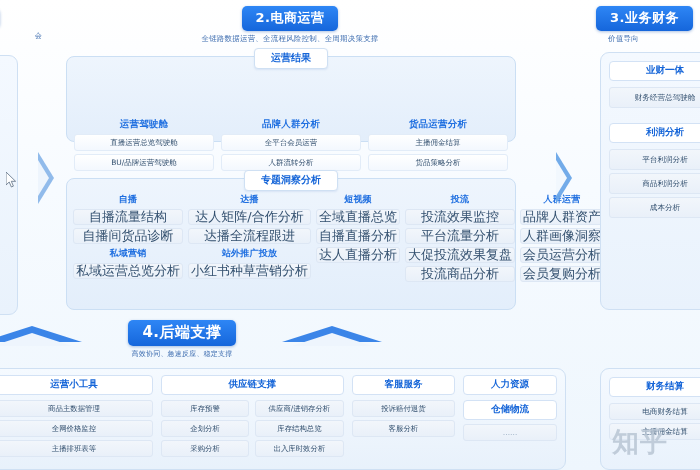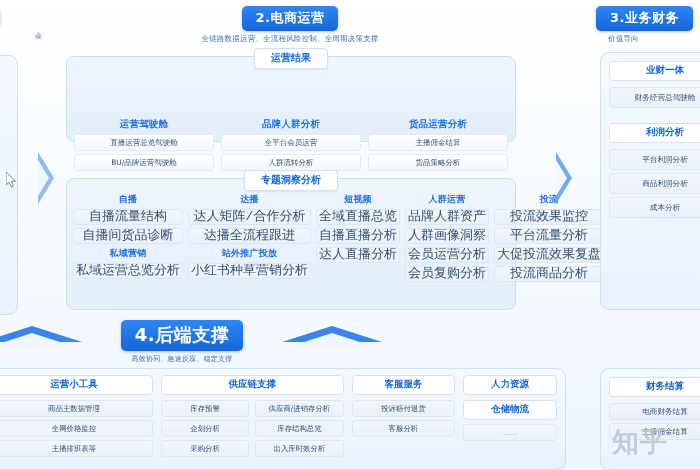--- a/index.html
+++ b/index.html
@@ -115,21 +115,20 @@
   #ops-result {
     position: absolute; left: 66px; top: 56px; width: 450px; height: 86px;
     padding: 13px 7px 5px 7px;
   }
   #ops-result .grid { display: flex; gap: 7px; }
   #ops-result .col { flex: 1; margin-top: 48px; }
 
   #topic-insight {
     position: absolute; left: 66px; top: 178px; width: 450px; height: 132px;
     padding: 13px 6px 5px 6px;
-    font-family: Liberation Mono, monospace;
   }
   #topic-insight .grid { display: flex; gap: 5px; }
   #topic-insight .col { flex: 1; }
   #topic-insight .cell { font-size: 13px; line-height: 10px; }
   #topic-insight .col-head { font-size: 9px; margin-top: 1px; }
 
   
   .chev {
     position: absolute;
     width: 0; height: 0;
@@ -174,21 +173,21 @@
     border-right: 40px solid transparent;
     border-bottom: 13px solid #eef5fd;
   }
   #cu1 { left: -18px; top: 326px; }
   #cu1i { left: -8px; top: 333px; }
   #cu2 { left: 282px; top: 326px; }
   #cu2i { left: 292px; top: 333px; }
 
   
   #back-head { position: absolute; left: 72px; top: 320px; width: 220px; text-align: center; }
-  #back-head .pill-title { font-size: 18px; }
+  #back-head .pill-title { font-size: 15px; }
   #back-head .sub-slogan { font-size: 7px; }
 
   #back-panel {
     position: absolute; left: -14px; top: 368px; width: 580px; height: 102px;
     background: linear-gradient(180deg,#f5faff 0%,#e8f1fb 100%);
     border: 1px solid #cfe0f3;
     border-radius: 9px;
     padding: 6px 8px;
   }
   #back-panel .row-heads { display: flex; gap: 8px; }
@@ -288,32 +287,32 @@
         <div class="col-head">站外推广投放</div>
         <div class="cell grey">小红书种草营销分析</div>
       </div>
       <div class="col">
         <div class="col-head">短视频</div>
         <div class="cell grey">全域直播总览</div>
         <div class="cell grey">自播直播分析</div>
         <div class="cell grey">达人直播分析</div>
       </div>
       <div class="col">
+        <div class="col-head">投流</div>
+        <div class="cell grey">投流效果监控</div>
+        <div class="cell grey">平台流量分析</div>
+        <div class="cell grey">大促投流效果复盘</div>
+        <div class="cell grey">投流商品分析</div>
+      </div>
+      <div class="col">
         <div class="col-head">人群运营</div>
         <div class="cell grey">品牌人群资产</div>
         <div class="cell grey">人群画像洞察</div>
         <div class="cell grey">会员运营分析</div>
         <div class="cell grey">会员复购分析</div>
-      </div>
-      <div class="col">
-        <div class="col-head">投流</div>
-        <div class="cell grey">投流效果监控</div>
-        <div class="cell grey">平台流量分析</div>
-        <div class="cell grey">大促投流效果复盘</div>
-        <div class="cell grey">投流商品分析</div>
       </div>
     </div>
   </div>
 
   <div class="chev" id="chev-left"></div>
   <div class="chev" id="chev-left-inner"></div>
   <div class="chev" id="chev-right"></div>
   <div class="chev" id="chev-right-inner"></div>
   <div class="chev-up" id="cu1"></div>
   <div class="chev-up-inner" id="cu1i"></div>

